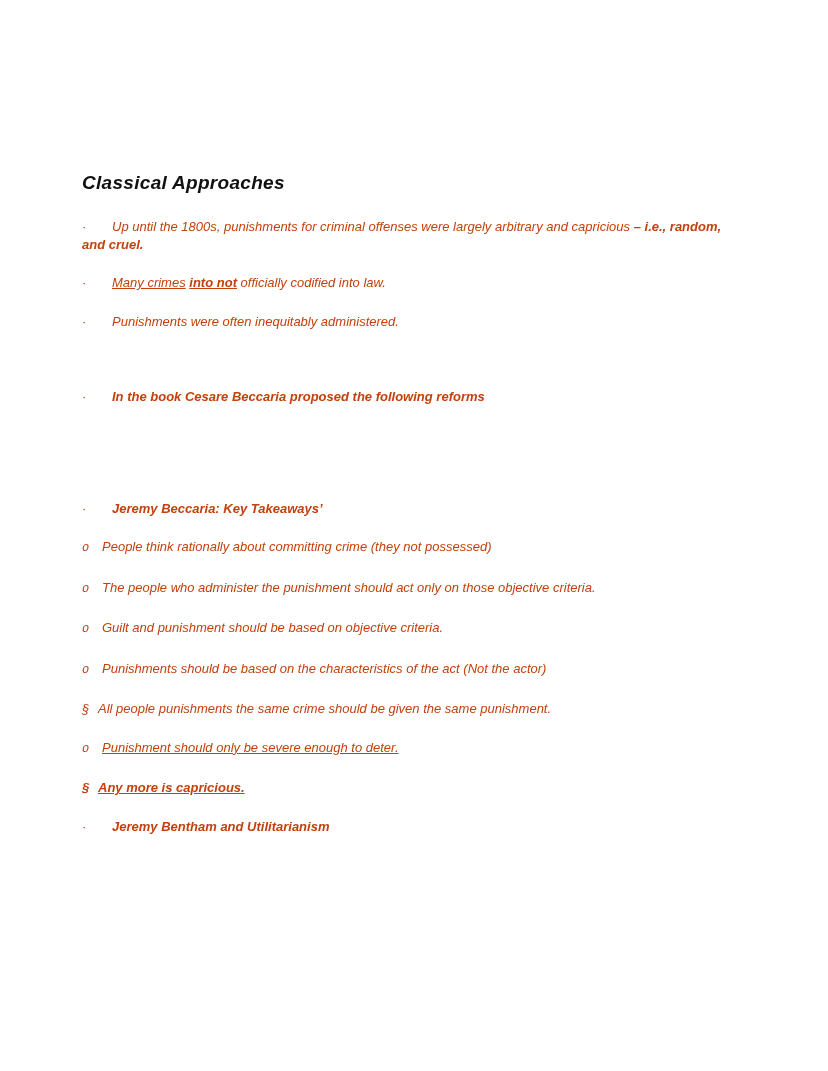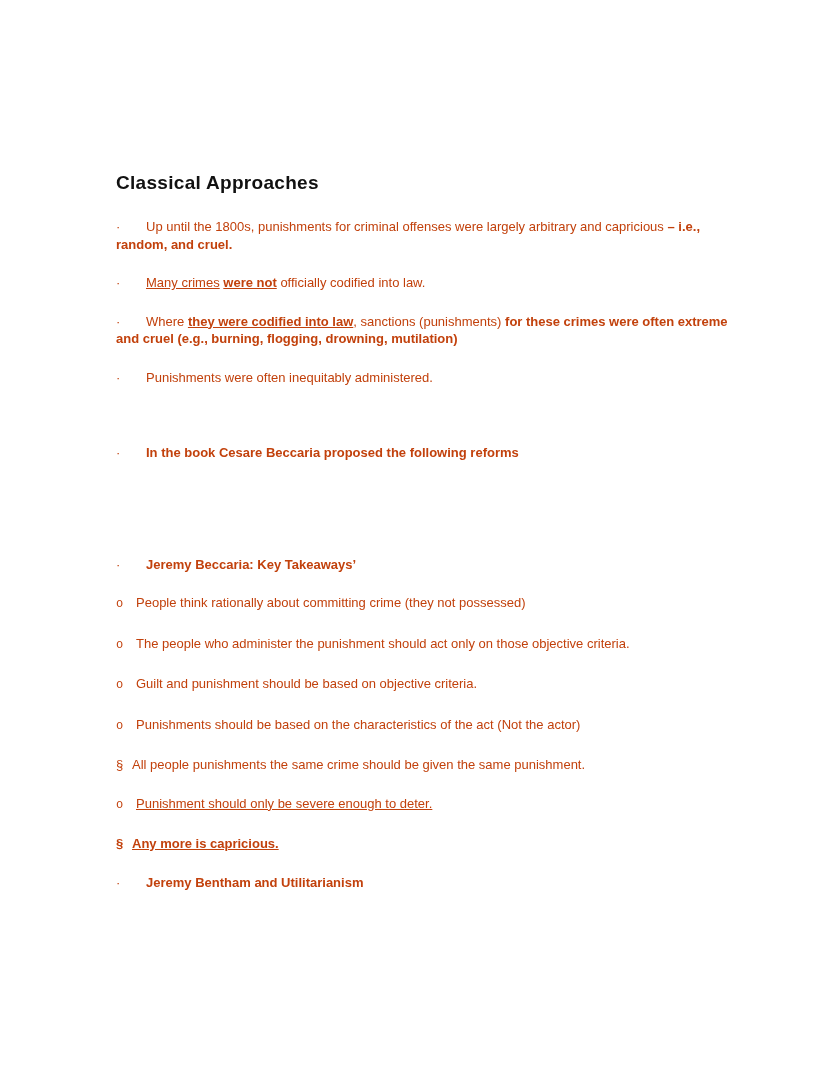--- a/index.html
+++ b/index.html
@@ -11,22 +11,23 @@
     width: 828px;
     height: 1071px;
     font-family: "Liberation Sans", sans-serif;
     color: #1c1c1c;
     overflow: hidden;
   }
   .page {
     box-sizing: border-box;
     width: 828px;
     height: 1071px;
-    padding: 172px 98px 40px 116px;
+    padding: 172px 98px 40px 82px;
     background: #ffffff;
+    font-style: italic;
   }
   h1.doc-heading {
     margin: 0 0 24px 0;
     font-size: 19px;
     line-height: 22px;
     font-weight: 700;
     color: #111111;
     letter-spacing: 0.3px;
   }
   .para {
@@ -46,22 +47,21 @@
   .b { font-weight: 700; }
   .u { text-decoration: underline; }
 </style>
 </head>
 <body>
 
 <div class="page">
   <h1 class="doc-heading">Classical Approaches</h1>
   <div>
       <div class="para bullet-middot"><span class="bullet">·</span><span>Up until the 1800s, punishments for criminal offenses were largely arbitrary and capricious </span><span class="b">– i.e., random, and cruel.</span></div>
-      <div class="para bullet-middot"><span class="bullet">·</span><span class="u">Many crimes</span><span> </span><span class="b u">were not</span><span> officially codified into law.</span></div>
-      <div class="para bullet-middot"><span class="bullet">·</span><span>Where </span><span class="b u">they were codified into law</span><span>, sanctions (punishments) </span><span class="b">for these crimes were often extreme and cruel (e.g., burning, flogging, drowning, mutilation)</span></div>
+      <div class="para bullet-middot"><span class="bullet">·</span><span class="u">Many crimes</span><span> </span><span class="b u">into not</span><span> officially codified into law.</span></div>
       <div class="para bullet-middot"><span class="bullet">·</span><span>Punishments were often inequitably administered.</span></div>
       <div class="gap" style="height: 37px;"></div>
       <div class="para bullet-middot"><span class="bullet">·</span><span class="b">In the book Cesare Beccaria proposed the following reforms</span></div>
       <div class="gap" style="height: 73px;"></div>
       <div class="para bullet-middot"><span class="bullet">·</span><span class="b">Jeremy Beccaria: Key Takeaways’</span></div>
       <div class="para bullet-o"><span class="bullet">o</span><span>People think rationally about committing crime (they not possessed)</span></div>
       <div class="para bullet-o"><span class="bullet">o</span><span>The people who administer the punishment should act only on those objective criteria.</span></div>
       <div class="para bullet-o"><span class="bullet">o</span><span>Guilt and punishment should be based on objective criteria.</span></div>
       <div class="para bullet-o"><span class="bullet">o</span><span>Punishments should be based on the characteristics of the act (Not the actor)</span></div>
       <div class="para bullet-section"><span class="bullet">§</span><span>All people punishments the same crime should be given the same punishment.</span></div>

